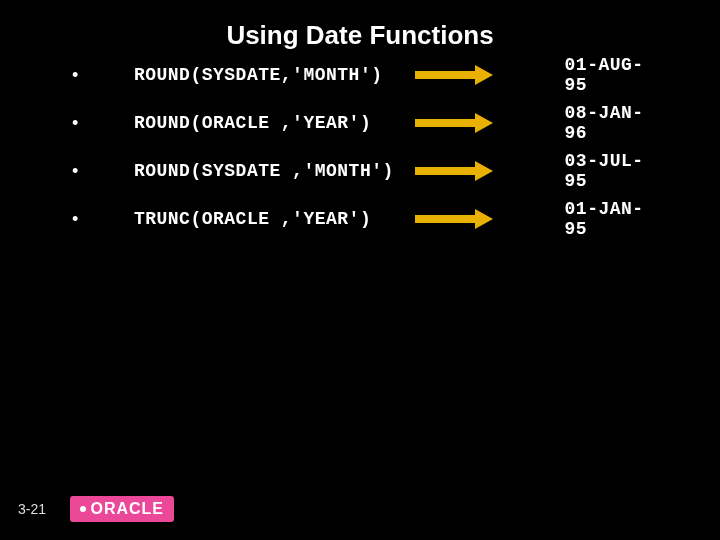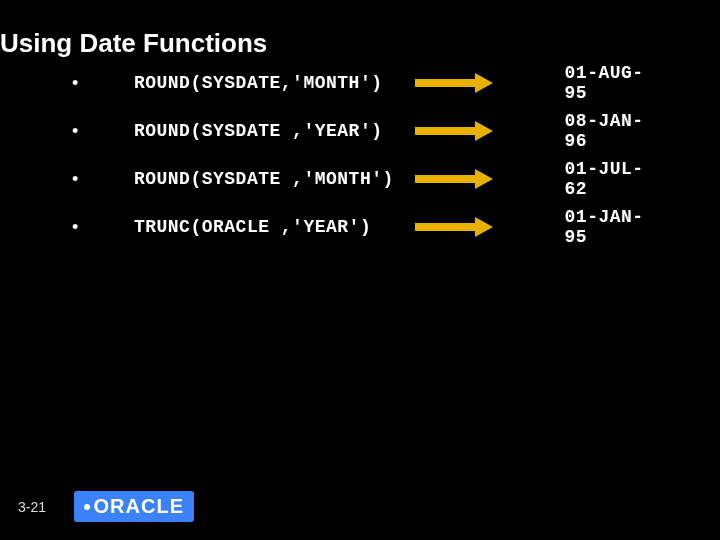--- a/index.html
+++ b/index.html
@@ -1,35 +1,35 @@
 <!DOCTYPE html>
 <html><head>
 <meta charset="utf-8">
 <style>
   * { margin: 0; padding: 0; box-sizing: border-box; }
   html, body { width: 720px; height: 540px; background: #000; color: #fff; font-family: Arial, Helvetica, sans-serif; overflow: hidden; }
   .slide { width: 720px; height: 540px; position: relative; }
-  .title { font-size: 26px; font-weight: bold; padding-top: 28px; }
+  .title { text-align: center; font-size: 26px; font-weight: bold; padding-top: 20px; }
   .assume { font-size: 20px; margin: 48px 0 18px 72px; }
   .assume .label { font-weight: bold; font-family: Arial, Helvetica, sans-serif; }
   .mono { font-family: "Courier New", Courier, monospace; font-weight: bold; letter-spacing: 0.5px; }
   .rows { margin-left: 72px; margin-right: 60px; }
   .row { display: flex; align-items: center; height: 48px; }
   .bullet { width: 18px; font-size: 18px; color: #fff; }
   .expr { width: 300px; font-size: 18px; margin-left: 45px; }
   .arrow-cell { width: 110px; display: flex; align-items: center; }
   .result { font-size: 18px; margin-left: 46px; }
   .arrow { width: 80px; height: 14px; position: relative; }
   .arrow .shaft { position: absolute; left: 0; top: 3px; width: 62px; height: 8px; background: #e8b000; }
   .arrow .head { position: absolute; left: 60px; top: -3px; width: 0; height: 0; border-left: 18px solid #e8b000; border-top: 10px solid transparent; border-bottom: 10px solid transparent; }
-  .footer { position: absolute; bottom: 18px; left: 0; width: 720px; display: flex; align-items: center; gap: 20px; }
+  .footer { position: absolute; bottom: 18px; left: 0; width: 720px; display: flex; align-items: center; }
   .pagenum { width: 72px; font-size: 14px; color: #ddd; padding-left: 18px; }
   .copyright { flex: 1; text-align: center; font-size: 12px; color: #ddd; }
   .logo { width: 120px; display: flex; justify-content: flex-end; padding-right: 18px; }
-  .oracle-logo { display: inline-flex; align-items: center; background: #3b82f6; color: #fff; font-weight: bold; font-size: 20px; letter-spacing: 1px; padding: 4px 10px; border-radius: 3px; font-family: Arial, Helvetica, sans-serif; }
+  .oracle-logo { display: inline-flex; align-items: center; background: #ec4899; color: #fff; font-weight: bold; font-size: 16px; letter-spacing: 1px; padding: 4px 10px; border-radius: 3px; font-family: Arial, Helvetica, sans-serif; }
   .oracle-logo .dot { display:inline-block; width:6px; height:6px; background:#fff; border-radius:50%; margin-right:4px; }
 </style>
 </head>
 <body>
 
 <div class="slide">
   <div class="title">Using Date Functions</div>
 
 
   <div class="rows">
@@ -39,39 +39,39 @@
       <div class="arrow-cell">
         <div class="arrow">
             <div class="shaft"></div>
             <div class="head"></div>
           </div>
       </div>
       <div class="result mono">01-AUG-95</div>
     </div>
     <div class="row">
       <div class="bullet">•</div>
-      <div class="expr mono">ROUND(SYSDATE ,'YEAR')</div>
+      <div class="expr mono">ROUND(ORACLE ,'YEAR')</div>
       <div class="arrow-cell">
         <div class="arrow">
             <div class="shaft"></div>
             <div class="head"></div>
           </div>
       </div>
       <div class="result mono">08-JAN-96</div>
     </div>
     <div class="row">
       <div class="bullet">•</div>
       <div class="expr mono">ROUND(SYSDATE ,'MONTH')</div>
       <div class="arrow-cell">
         <div class="arrow">
             <div class="shaft"></div>
             <div class="head"></div>
           </div>
       </div>
-      <div class="result mono">01-JUL-62</div>
+      <div class="result mono">03-JUL-95</div>
     </div>
     <div class="row">
       <div class="bullet">•</div>
       <div class="expr mono">TRUNC(ORACLE ,'YEAR')</div>
       <div class="arrow-cell">
         <div class="arrow">
             <div class="shaft"></div>
             <div class="head"></div>
           </div>
       </div>

